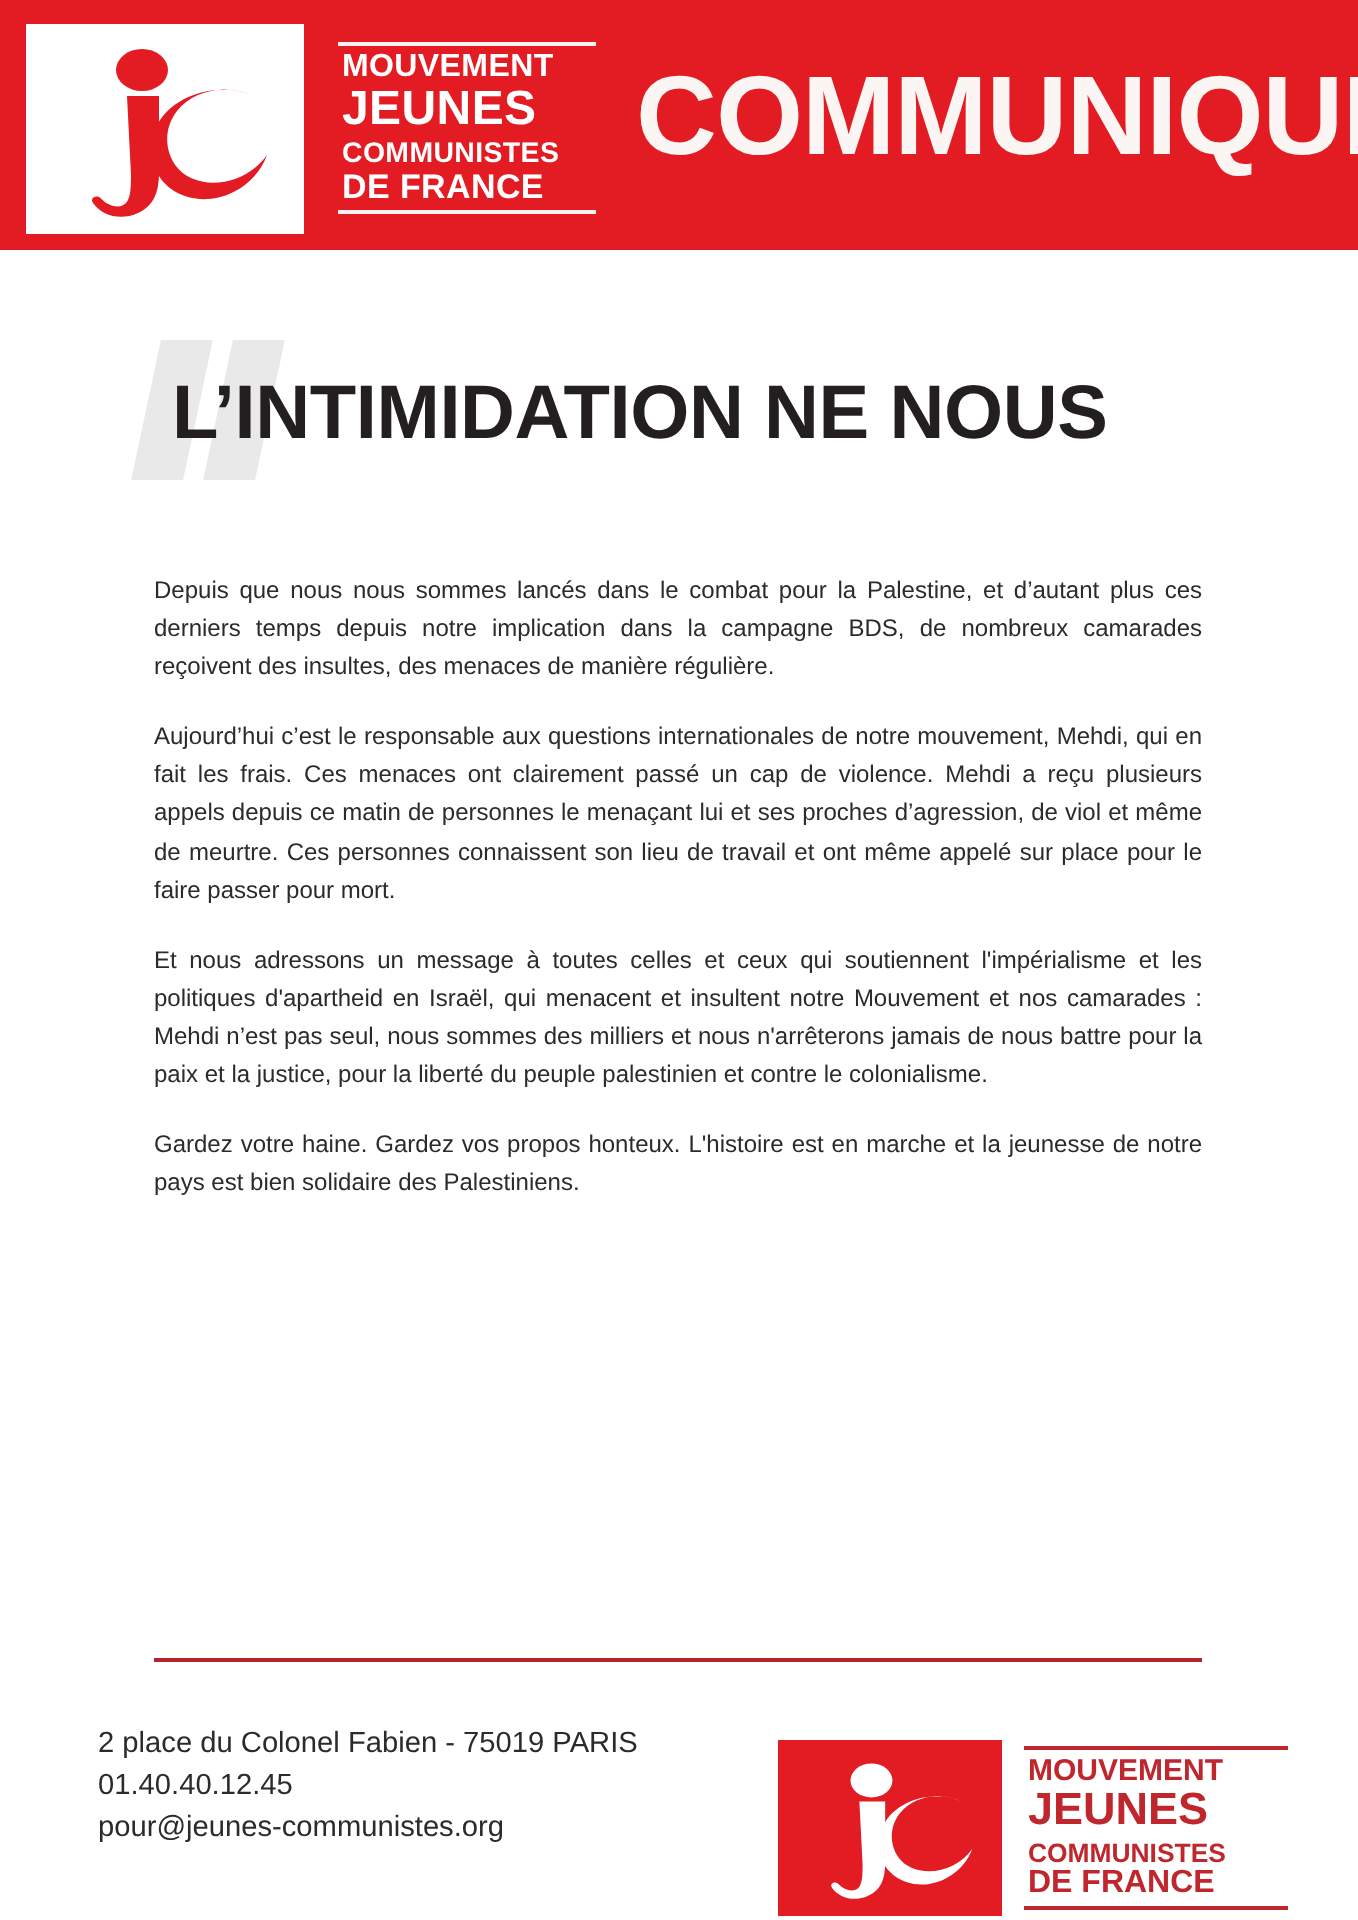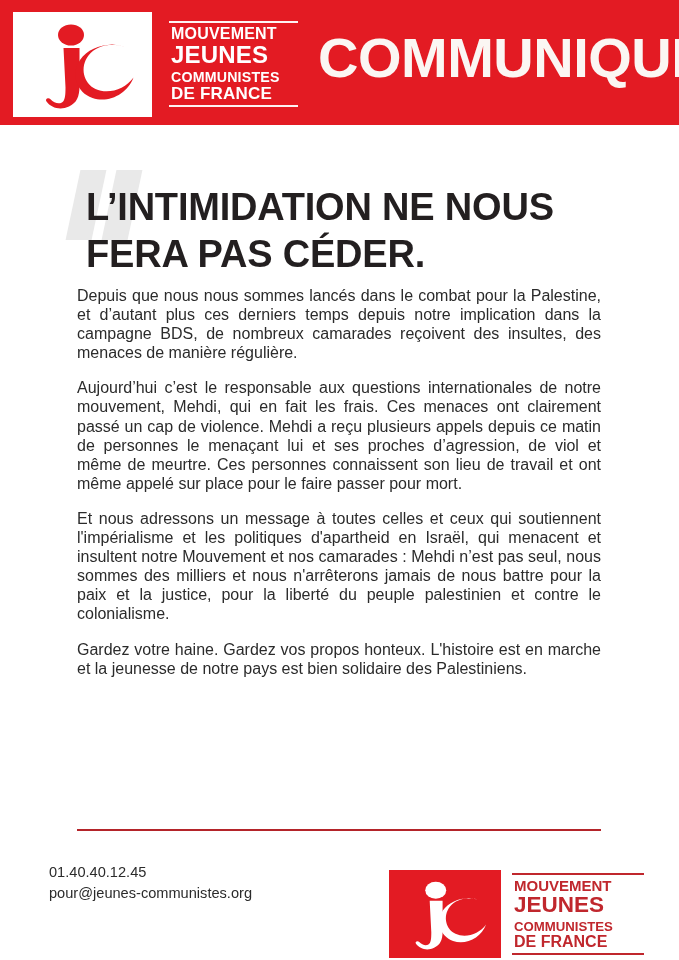--- a/index.html
+++ b/index.html
@@ -129,21 +129,21 @@
 
   
   .body-copy {
     position: absolute;
     left: 77px;
     top: 286px;
     width: 524px;
   }
   .body-copy p {
     margin: 0 0 16px 0;
-    font-size: 16px;
+    font-size: 12px;
     line-height: 19.1px;
     color: #2B2B2B;
     text-align: justify;
     text-justify: inter-word;
     hyphens: manual;
   }
   .body-copy p:last-child { margin-bottom: 0; }
 
   
   .footer-rule {
@@ -236,33 +236,33 @@
 
 <div class="sheet"></div>
 
 <div class="quote-mark">
   <i class="q1"></i>
     <i class="q2"></i>
 </div>
 
 <div class="headline">
   <span>L’INTIMIDATION NE NOUS</span>
-  <span>FERA PAS CÉDER.</span>
 </div>
 
 <div class="body-copy">
   <p>Depuis que nous nous sommes lancés dans le combat pour la Palestine, et d’autant plus ces derniers temps depuis notre implication dans la campagne BDS, de nombreux camarades reçoivent des insultes, des menaces de manière régulière.</p>
   <p>Aujourd’hui c’est le responsable aux questions internationales de notre mouvement, Mehdi, qui en fait les frais. Ces menaces ont clairement passé un cap de violence. Mehdi a reçu plusieurs appels depuis ce matin de personnes le menaçant lui et ses proches d’agression, de viol et même de meurtre. Ces personnes connaissent son lieu de travail et ont même appelé sur place pour le faire passer pour mort.</p>
   <p>Et nous adressons un  message à toutes celles et ceux qui soutiennent l'impérialisme et les politiques d'apartheid en Israël, qui menacent et insultent notre Mouvement et nos camarades : Mehdi n’est pas seul, nous sommes des milliers et nous n'arrêterons jamais de nous battre pour la paix et la justice, pour la liberté du peuple palestinien et contre le colonialisme.</p>
   <p>Gardez votre haine. Gardez vos propos honteux. L'histoire est en marche et la jeunesse de notre pays est bien solidaire des Palestiniens.</p>
 </div>
 
 <div class="footer-rule"></div>
 
 <div class="footer-contact">
+  <span>2 place du Colonel Fabien - 75019 PARIS</span>
   <span>01.40.40.12.45</span>
   <span>pour@jeunes-communistes.org</span>
 </div>
 
 <div class="footer-logo-box">
   <svg width="112" height="88" viewBox="0 0 139 105">
     <g fill="#ffffff">
       <ellipse cx="58" cy="23" rx="13" ry="10.5"></ellipse>
       <path d="M50.5 36 h16 v38 c0 11 -3 17 -10.5 20.5 c-8.5 4 -18 1.5 -22.5 -5 c-1.8 -2.6 2 -4.4 4 -2.2 c4 4.4 10.5 5.4 13 1.6 c1.6 -2.4 2 -6.2 2 -13.4 z"></path>
       <path d="M114 36 c-13 -6 -30 -3.5 -38.5 7.5 c-9 11.5 -5 28 7 33.5 c12.5 5.8 29.5 0.5 38 -11.5

